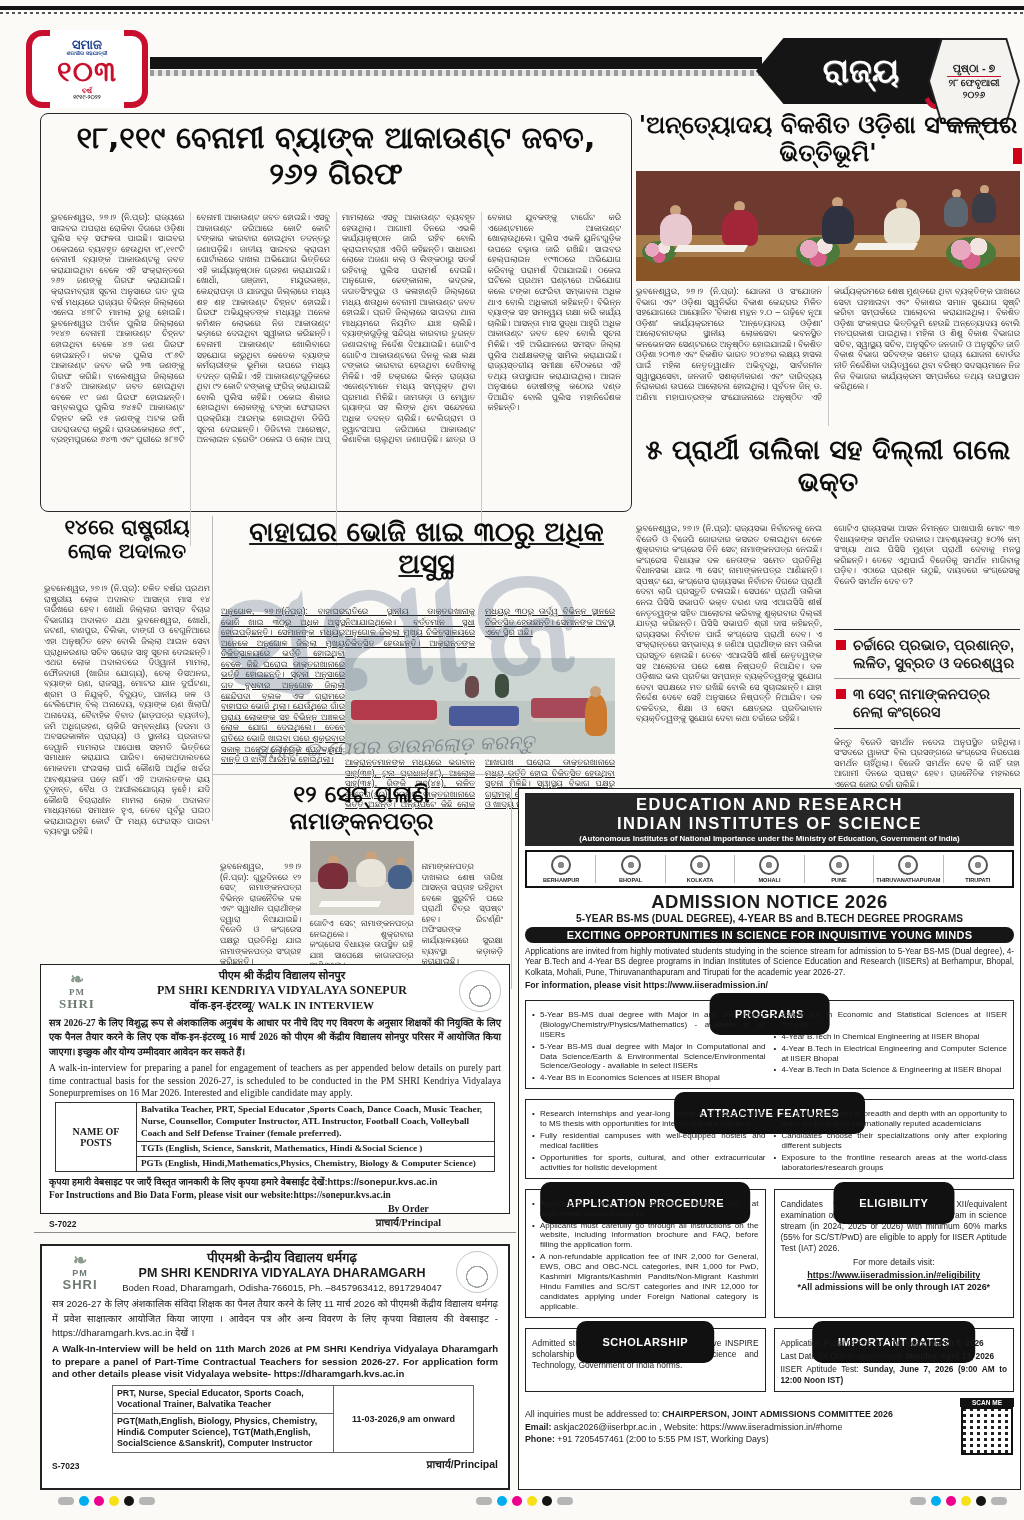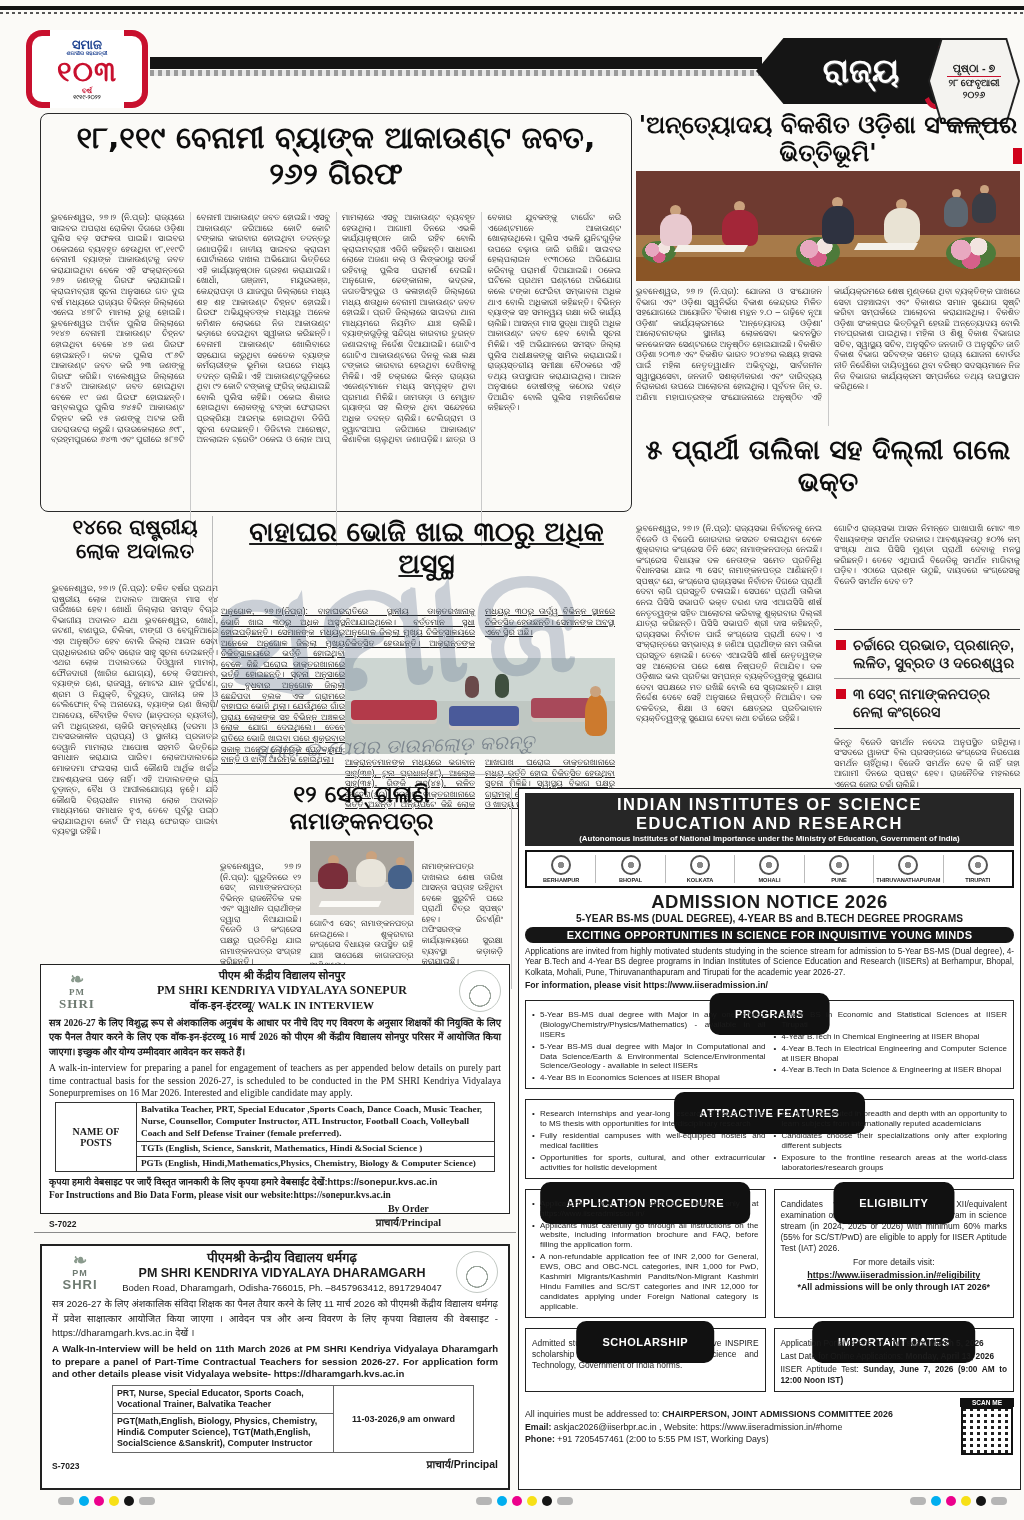--- a/index.html
+++ b/index.html
@@ -51,21 +51,21 @@
   .delhi-row{display:flex;gap:12px;margin-top:2px;}
   .delhi-row .lc{width:186px;height:320px;}
   .delhi-row .rc{width:186px;display:flex;flex-direction:column;}
   .rc .rt{height:102px;}
   .rc .rb{height:104px;margin-top:4px;}
   .bl-box{border-top:1.6px solid #222;border-bottom:1.6px solid #222;margin:4px 0;}
   .bl-item{display:flex;gap:7px;padding:6px 2px;}
   .bl-item + .bl-item{border-top:1px solid #9a9a9a;}
   .redsq{width:10px;height:10px;background:#d0021b;flex:none;margin-top:4px;}
   .bl-txt{font-size:14.5px;font-weight:bold;line-height:1.25;}
-  .lok{position:absolute;left:52px;top:516px;width:166px;}
+  .lok{position:absolute;left:44px;top:516px;width:166px;}
   .lok .art-h{font-size:20.5px;line-height:1.15;margin-bottom:8px;}
   .lok .body-txt{height:352px;}
   .wed{position:absolute;left:212px;top:516px;width:420px;border-left:1px solid #bbb;padding-left:8px;box-sizing:border-box;text-decoration:underline;}
   .wed .art-h{font-size:27px;margin:0 0 6px;}
   .wed-row{display:flex;gap:0;}
   .wed-c1{width:124px;height:212px;}
   .wed-right{width:270px;}
   .wed-top{column-count:2;column-gap:10px;height:52px;}
   .wed-cap{column-count:2;column-gap:10px;height:64px;margin-top:3px;}
   .nom{position:absolute;left:212px;top:774px;width:300px;border-top:1px solid #bbb;border-right:1px solid #bbb;
@@ -370,22 +370,22 @@
       <div class="dcell">11-03-2026,9 am onward</div>
     </div>
     <div class="adfoot">
       <span class="scode">S-7023</span>
       <span style="font-size:10.5px;font-weight:bold;">प्राचार्य/Principal</span>
     </div>
   </div>
 
   <div class="iiser">
     <div class="ii-head">
+      <div class="t">EDUCATION AND RESEARCH</div>
       <div class="t">INDIAN INSTITUTES OF SCIENCE</div>
-      <div class="t">EDUCATION AND RESEARCH</div>
       <div class="s">(Autonomous Institutes of National Importance under the Ministry of Education, Government of India)</div>
     </div>
     <div class="ii-logos">
         <div class="ii-cell">
         <div class="ii-ic"></div>
         <span>BERHAMPUR</span>
       </div>
         <div class="ii-cell">
         <div class="ii-ic"></div>
         <span>BHOPAL</span>

